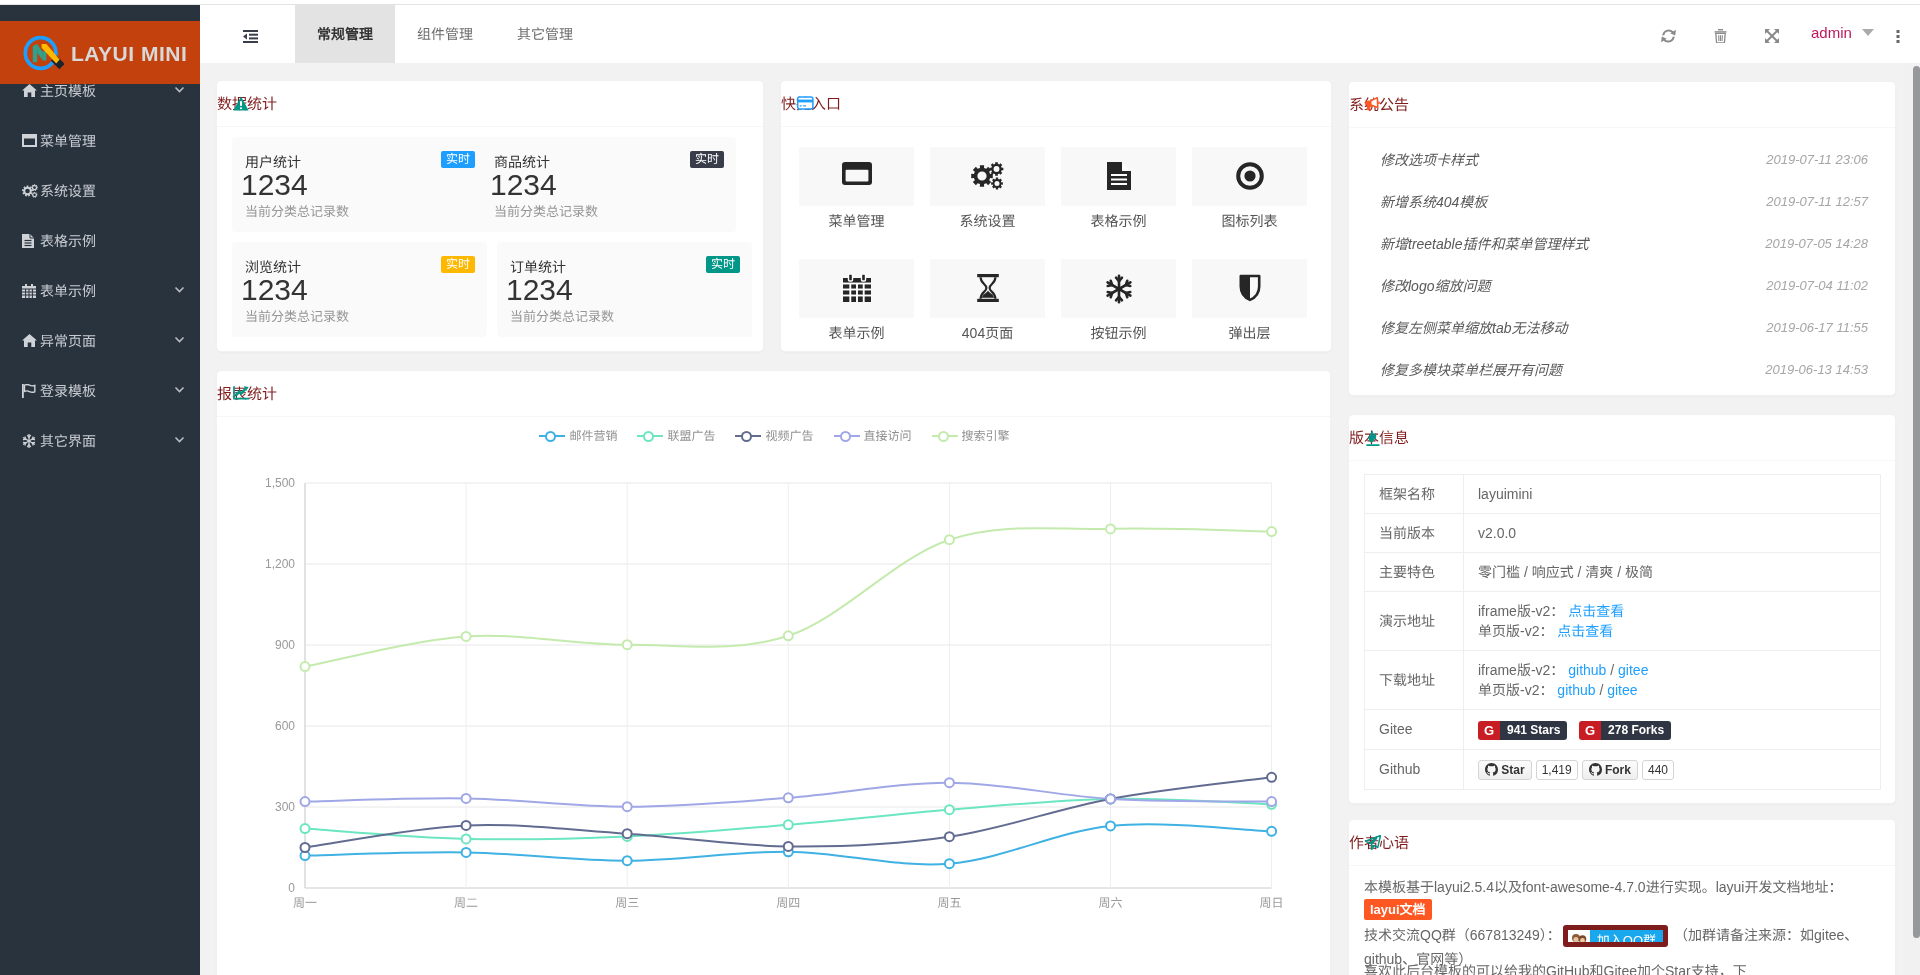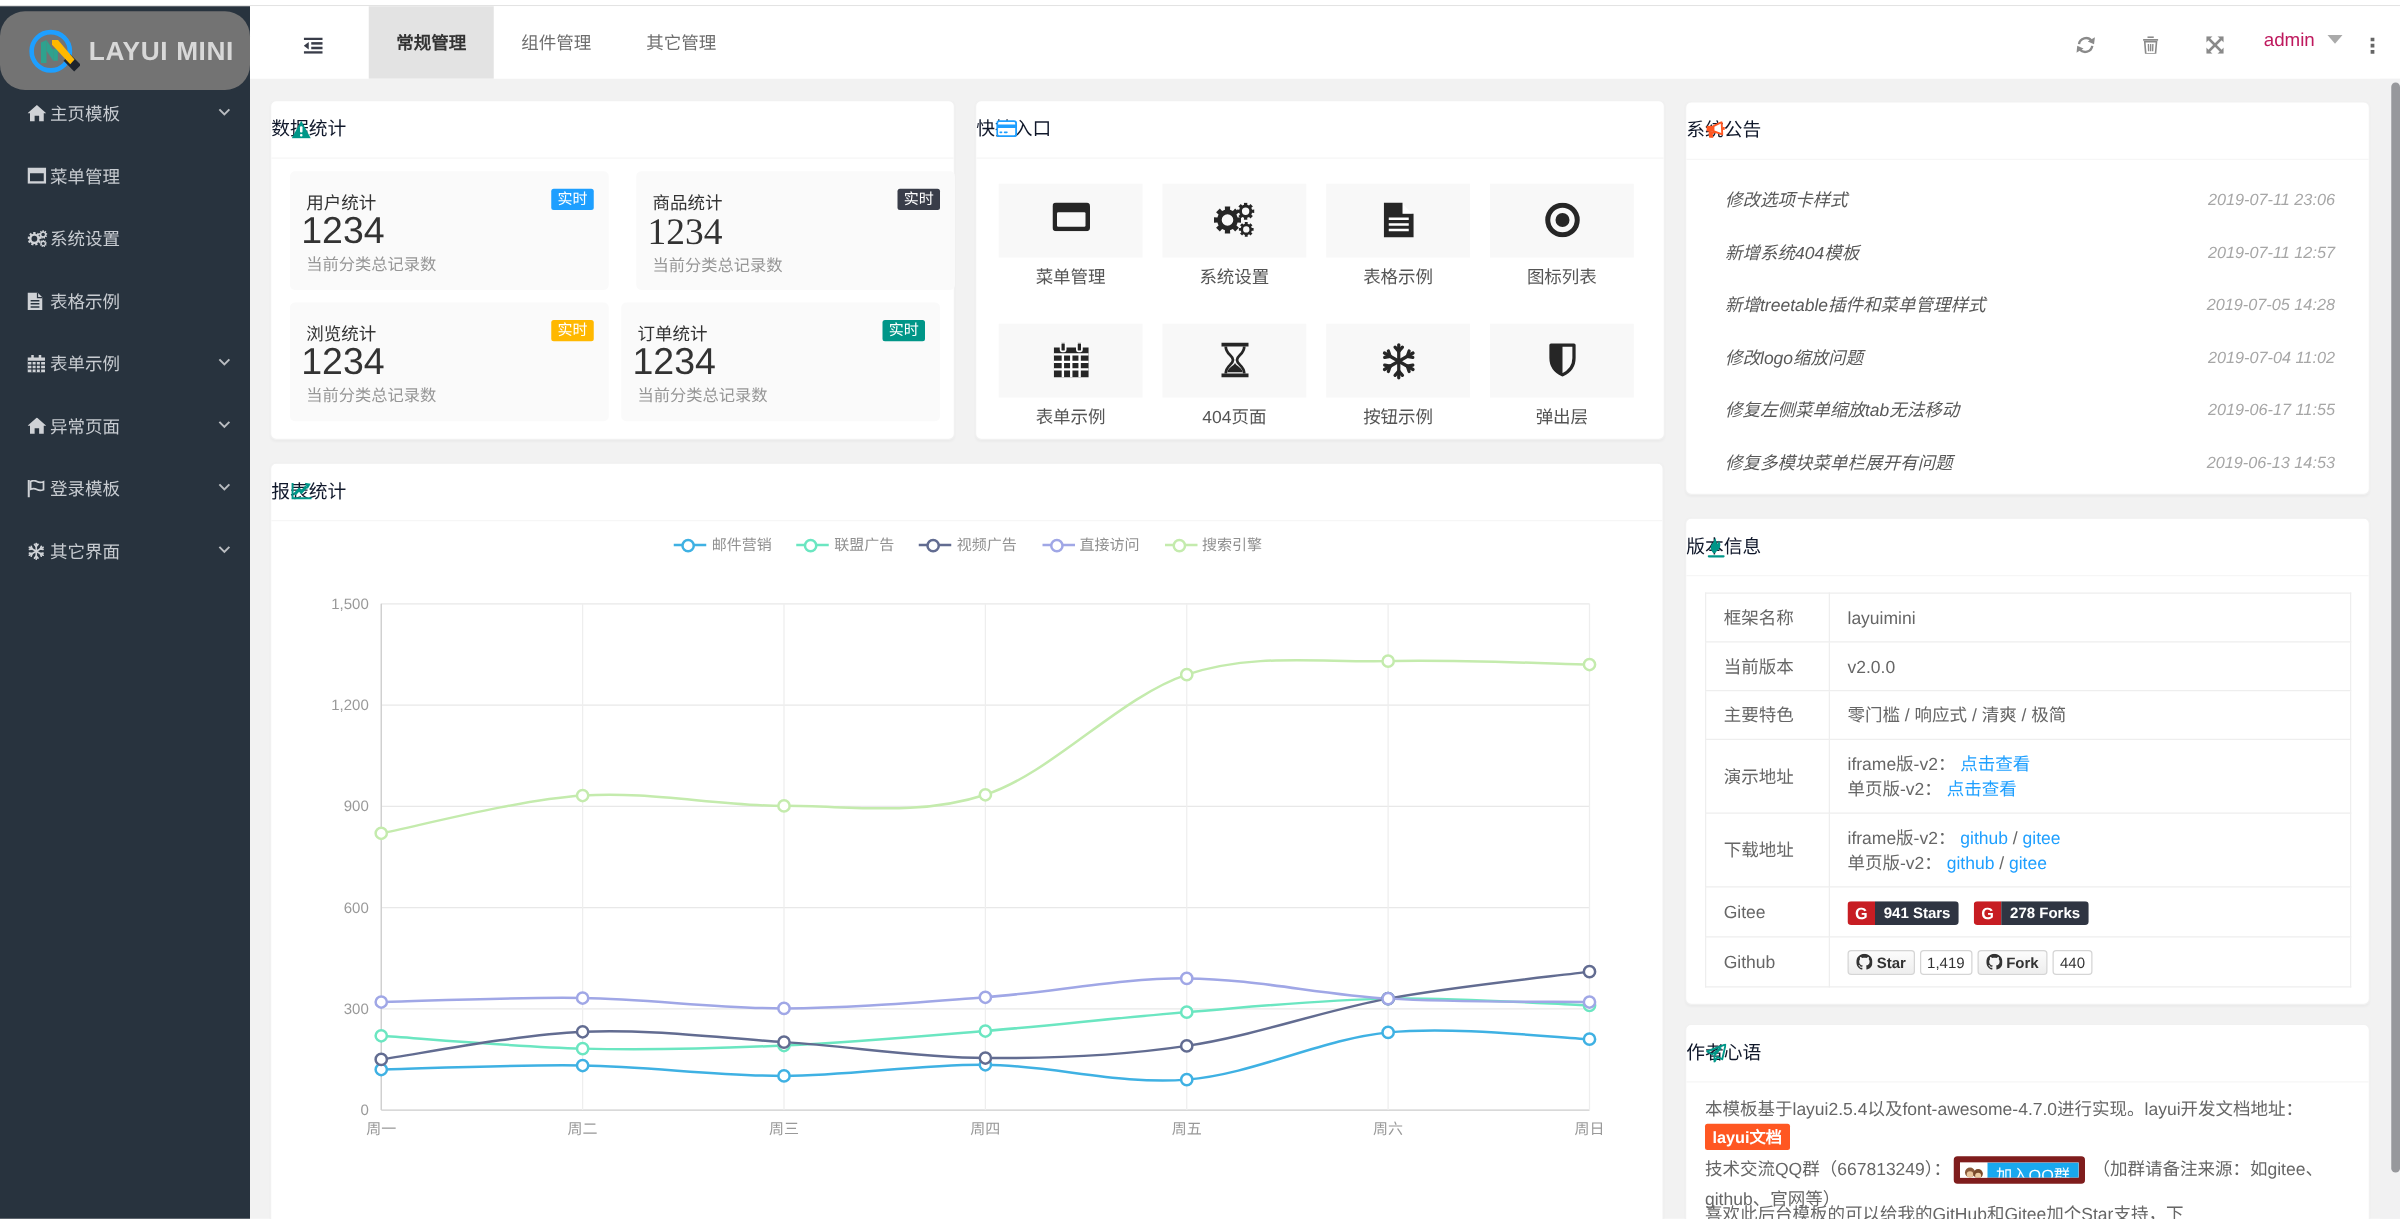--- a/index.html
+++ b/index.html
@@ -3,42 +3,42 @@
 <meta charset="utf-8">
 <style>
 * { margin:0; padding:0; box-sizing:border-box; }
 html,body { width:1920px; height:975px; overflow:hidden; background:#fff;
   font-family:"Liberation Sans", sans-serif; }
 #app { position:absolute; left:0; top:5px; width:1920px; height:970px; }
 .topline { position:absolute; left:0; top:4px; width:1920px; height:1px; background:#e3e3e3; }
 
 
 #side { position:absolute; left:0; top:0; width:200px; height:970px; background:#28333E; }
-#logo { position:absolute; left:0; top:4px; width:200px; height:63px; background:#737373;border-radius:20px; }
+#logo { position:absolute; left:0; top:16px; width:200px; height:63px; background:#c2410c; }
 #logo .ltxt { position:absolute; left:71px; top:21px; font-size:21px; font-weight:bold; color:#d8d8d8; letter-spacing:0.5px; }
 #logo svg { position:absolute; left:21px; top:13px; }
 .menu { position:absolute; left:0; top:61px; width:200px; }
 .mitem { position:relative; height:50px; line-height:50px; color:#c8ccd1; font-size:14px; padding-left:22px; }
 .mitem .mic { display:inline-block; width:15px; height:14px; vertical-align:-2px; margin-right:3px; }
 .mitem .chev { position:absolute; right:16px; top:18px; width:10px; height:10px; }
 .mitem .chev svg { display:block; }
 
 
 #header { position:absolute; left:200px; top:0; width:1720px; height:58px; background:#fff; }
 #collapse { position:absolute; left:43px; top:25px; }
 .tabs { position:absolute; left:95px; top:0; height:58px; }
 .tab { float:left; width:100px; height:58px; line-height:58px; text-align:center; font-size:14px; color:#6e6e6e; }
 .tab.active { background:#e3e3e3; color:#333; font-weight:bold; }
 .hic { position:absolute; top:24px; }
 #admin { position:absolute; right:46px; top:19px; font-size:15px; color:#be185d; }
 
 
 #content { position:absolute; left:200px; top:58px; width:1720px; height:912px; background:#f2f2f2; }
 .card { position:absolute; background:#fff; border:1px solid #f1f1f1; border-radius:5px; box-shadow:0 1px 2px rgba(0,0,0,0.03); }
-.chead { position:relative; height:46px; line-height:46px; border-bottom:1px solid #f6f6f6; font-size:15px; color:#0f172a; }
+.chead { position:relative; height:46px; line-height:46px; border-bottom:1px solid #f6f6f6; font-size:15px; color:#7f1d1d; }
 .chead .cicon { position:absolute; left:16px; top:15px; width:16px; height:16px; }
 .chead .cicon svg, .mitem .mic svg, #collapse svg, .hic svg { display:block; }
 
 
 .sbox { position:absolute; width:255px; height:95px; background:#fafafa; border-radius:4px; padding:14px 12px 14px 13px; }
 .sbox .st { font-size:14px; color:#333; }
 .sbox .sn { font-size:30px; color:#333; margin:-1px 0 0 -4px; line-height:30px; }
 .sbox .sd { font-size:13px; color:#969696; margin-top:1px; }
 .badge { position:absolute; right:12px; top:14px; height:17px; line-height:17px; padding:0 5px; border-radius:2px; color:#fff; font-size:12px; }
 
@@ -241,21 +241,21 @@
               <rect x="7" y="5" width="2" height="5" rx="0.8" fill="#fff"></rect>
               <rect x="7" y="11.2" width="2" height="2" rx="0.8" fill="#fff"></rect>
             </svg>
           </span>数据统计</div>
       <div class="sbox" style="left:15px;top:56px;">
         <div class="st">用户统计</div>
           <div class="sn">1234</div>
           <div class="sd">当前分类总记录数</div>
         <div class="badge" style="background:#1E9FFF">实时</div>
       </div>
-      <div class="sbox" style="left:292px;top:56px;font-family:Liberation Serif, serif;">
+      <div class="sbox" style="left:264px;top:56px;">
         <div class="st">商品统计</div>
           <div class="sn">1234</div>
           <div class="sd">当前分类总记录数</div>
         <div class="badge" style="background:#393D49">实时</div>
       </div>
       <div class="sbox" style="left:15px;top:161px;">
         <div class="st">浏览统计</div>
           <div class="sn">1234</div>
           <div class="sd">当前分类总记录数</div>
         <div class="badge" style="background:#FFB800">实时</div>

